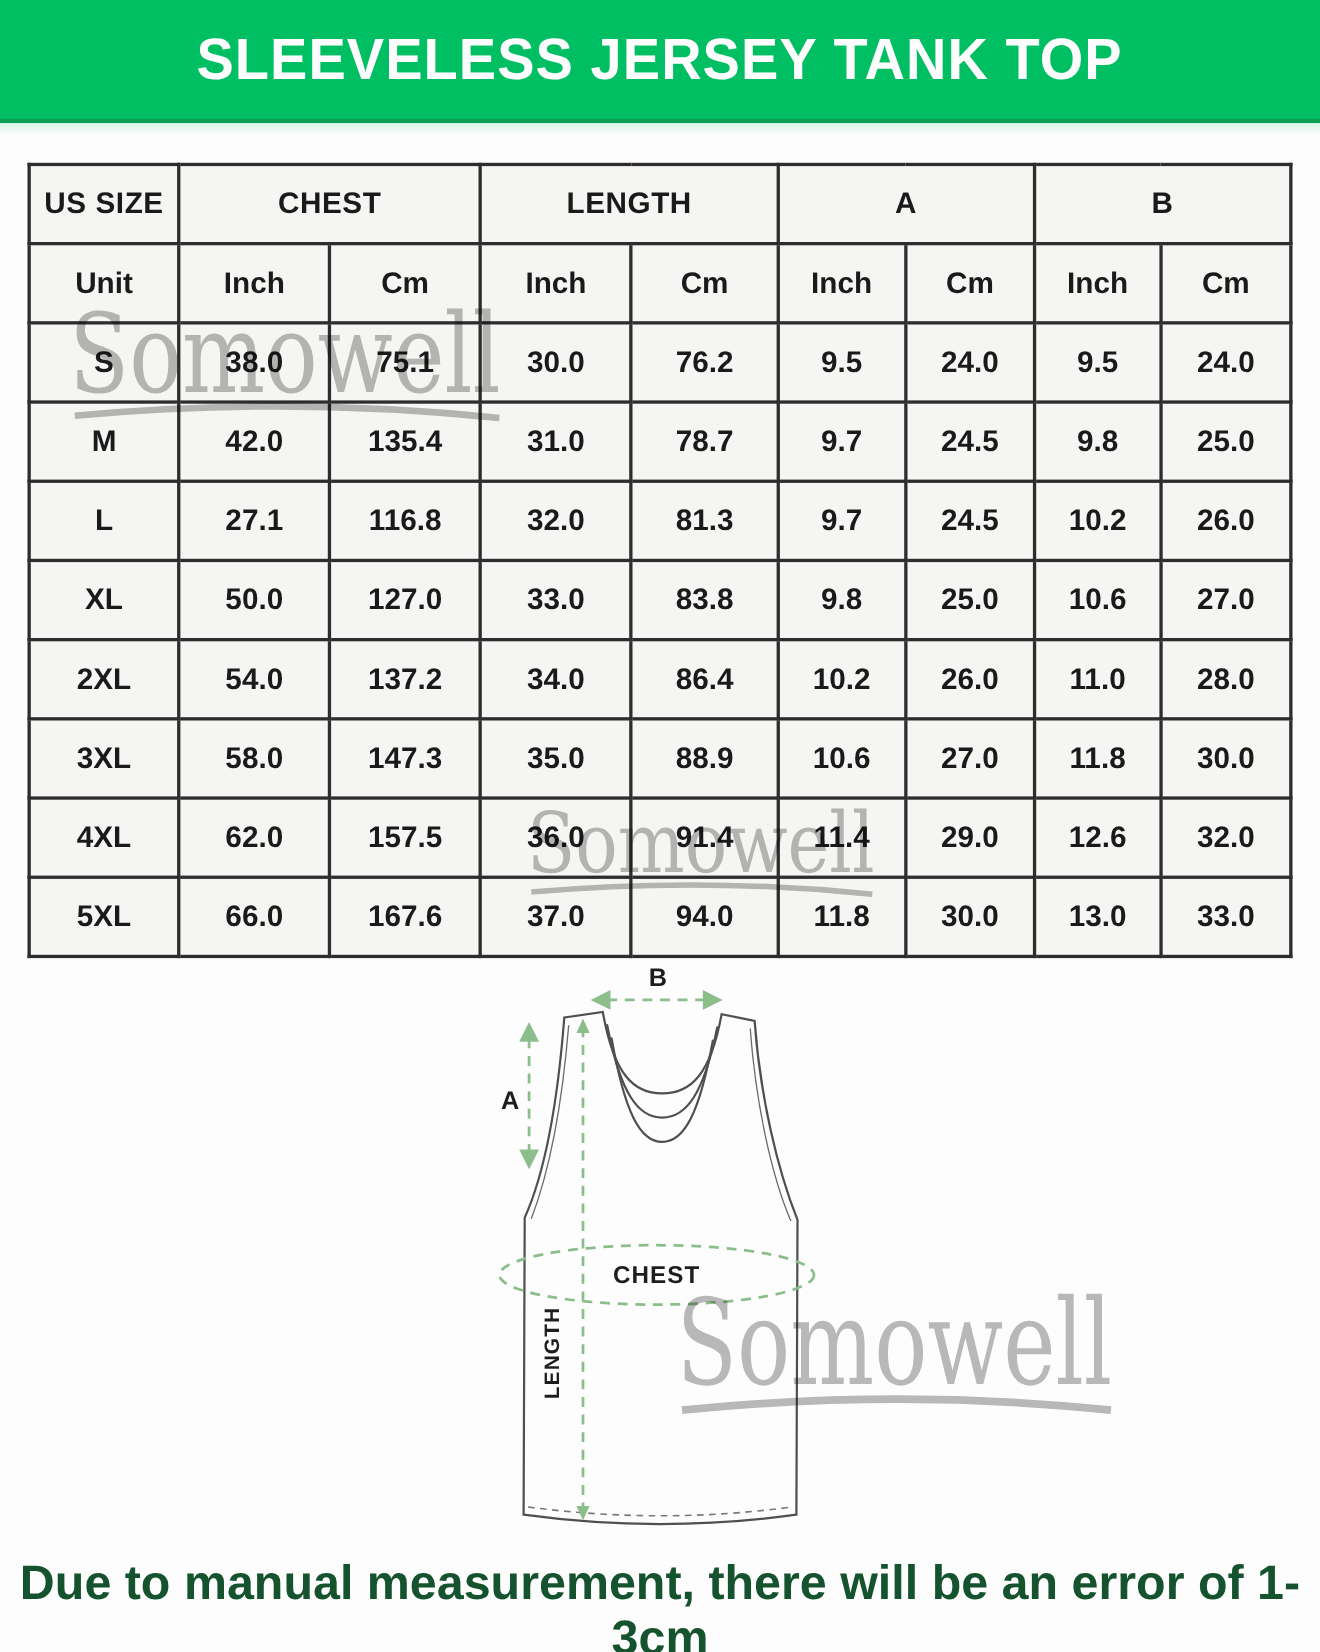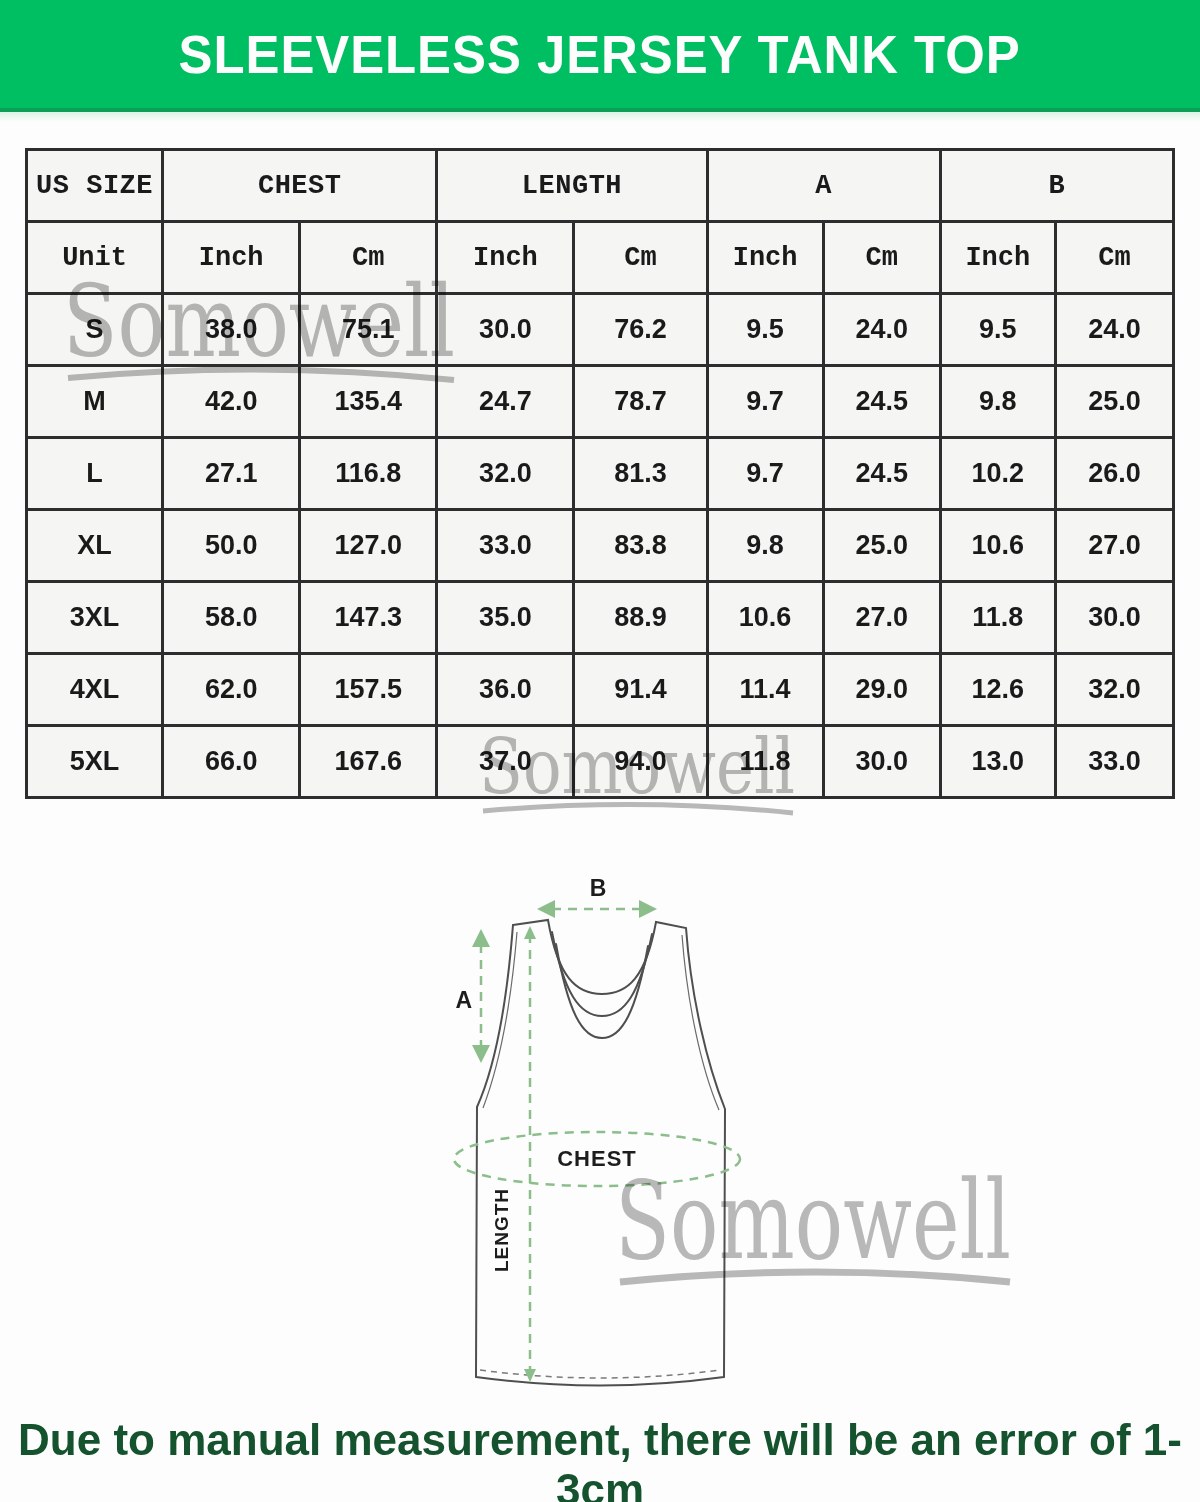--- a/index.html
+++ b/index.html
@@ -16,22 +16,22 @@
           transform:scaleX(0.96);white-space:nowrap;}
 
   
   table.size-table{position:absolute;left:25px;top:148px;width:1150px;
           border-collapse:collapse;table-layout:fixed;
           border:3px solid #2d2d2d;}
   table.size-table tr{height:72px;}
   table.size-table td{border:3px solid #2d2d2d;background:#f5f5f3;
           text-align:center;vertical-align:middle;
           font-weight:700;font-size:27px;color:#1a1a1a;padding:0;}
-  td.group-hd{font-size:28px;letter-spacing:0.5px;background:#f2f2f0;font-family:Liberation Mono, monospace;}
-  td.unit-hd{font-size:26px;background:#f3f3f1;font-family:Liberation Mono, monospace;}
+  td.group-hd{font-size:28px;letter-spacing:0.5px;background:#f2f2f0;}
+  td.unit-hd{font-size:26px;background:#f3f3f1;}
   td.size-lab{font-size:26px;}
 
   
   .wm{position:absolute;mix-blend-mode:multiply;opacity:0.78;pointer-events:none;}
   .wm text{font-family:"DejaVu Serif","Liberation Serif",serif;fill:#a6a6a6;}
   .wm path{stroke:#a6a6a6;fill:none;}
 
   
   .diagram{position:absolute;left:380px;top:872px;}
   .tank{stroke:#4f4f4f;stroke-width:2;fill:none;stroke-linecap:round;}
@@ -94,21 +94,21 @@
       <td>76.2</td>
       <td>9.5</td>
       <td>24.0</td>
       <td>9.5</td>
       <td>24.0</td>
     </tr>
     <tr>
       <td class="size-lab">M</td>
       <td>42.0</td>
       <td>135.4</td>
-      <td>24.7</td>
+      <td>31.0</td>
       <td>78.7</td>
       <td>9.7</td>
       <td>24.5</td>
       <td>9.8</td>
       <td>25.0</td>
     </tr>
     <tr>
       <td class="size-lab">L</td>
       <td>27.1</td>
       <td>116.8</td>
@@ -122,20 +122,31 @@
     <tr>
       <td class="size-lab">XL</td>
       <td>50.0</td>
       <td>127.0</td>
       <td>33.0</td>
       <td>83.8</td>
       <td>9.8</td>
       <td>25.0</td>
       <td>10.6</td>
       <td>27.0</td>
+    </tr>
+    <tr>
+      <td class="size-lab">2XL</td>
+      <td>54.0</td>
+      <td>137.2</td>
+      <td>34.0</td>
+      <td>86.4</td>
+      <td>10.2</td>
+      <td>26.0</td>
+      <td>11.0</td>
+      <td>28.0</td>
     </tr>
     <tr>
       <td class="size-lab">3XL</td>
       <td>58.0</td>
       <td>147.3</td>
       <td>35.0</td>
       <td>88.9</td>
       <td>10.6</td>
       <td>27.0</td>
       <td>11.8</td>

